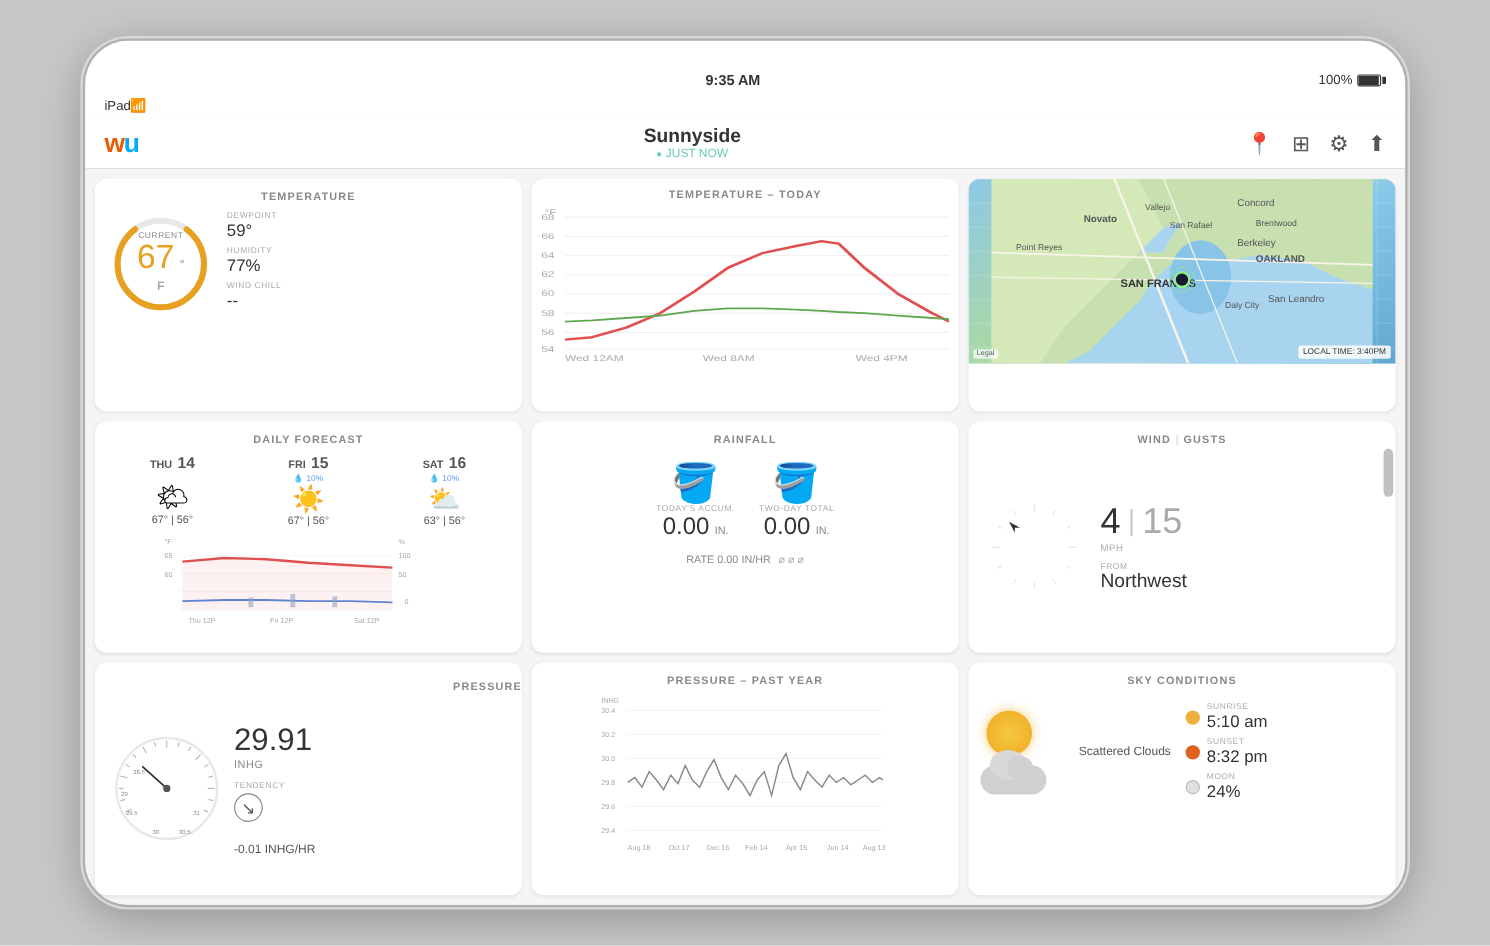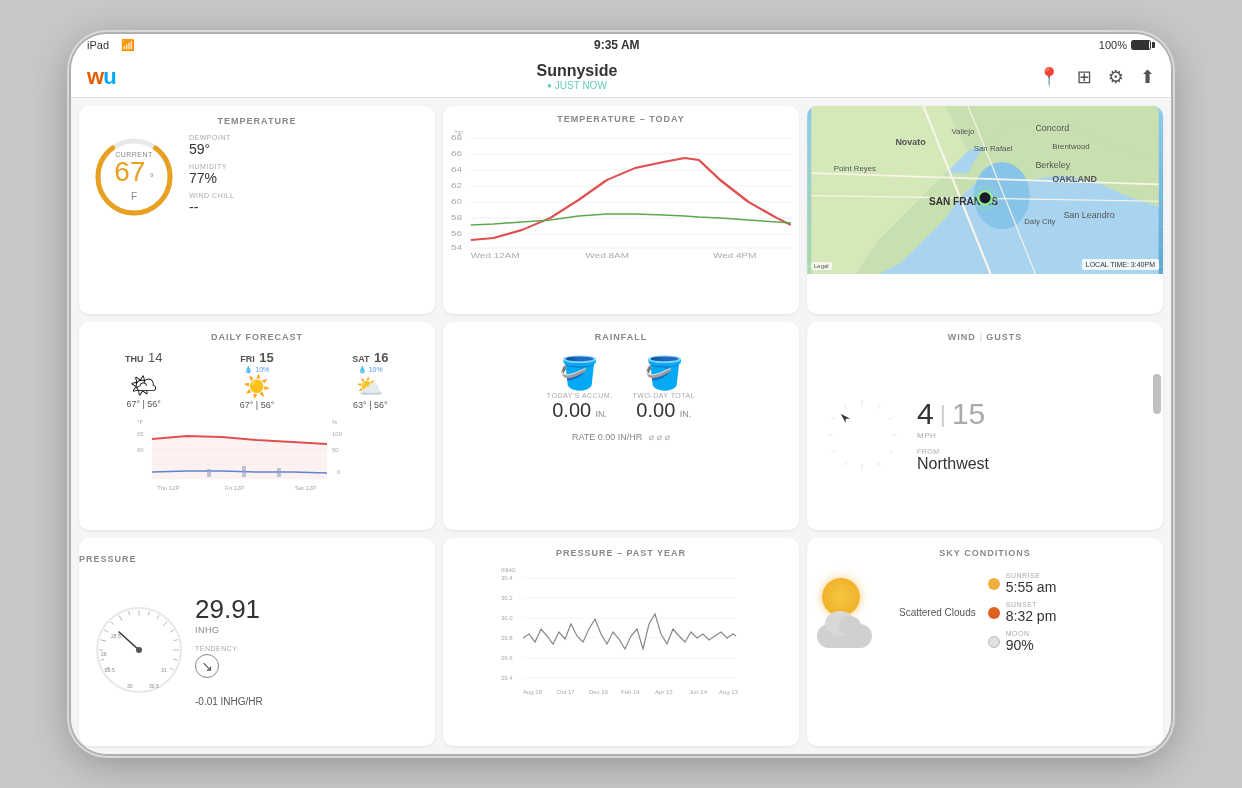--- a/index.html
+++ b/index.html
@@ -52,21 +52,21 @@
       background: white;
       display: flex;
       align-items: center;
       justify-content: space-between;
       padding: 4px 16px;
       font-size: 11px;
       color: #333;
       flex-shrink: 0;
     }
 
-    .status-bar .left { display: flex; align-items: center; gap: 12px; }
+    .status-bar .left { display: flex; align-items: center; gap: 0; margin-top: 44px; }
     .status-bar .center { font-size: 12px; font-weight: 600; }
     .status-bar .right { display: flex; align-items: center; gap: 4px; font-size: 11px; }
 
     .battery {
       display: inline-flex;
       align-items: center;
       gap: 1px;
     }
     .battery-body {
       width: 20px; height: 10px;
@@ -422,21 +422,21 @@
         <div class="map-timestamp">LOCAL TIME: 3:40PM</div>
       </div>
     </div>
 
     <div class="card forecast-card">
       <div class="card-title">DAILY FORECAST</div>
       <div class="forecast-days">
         <div class="forecast-day">
           <div>
             <span style="font-size:9px;font-weight:700;color:#555">THU</span>
-            <span style="font-size:13px;font-weight:400;color:#555"> 14</span>
+            <span style="font-size:13px;font-weight:700;color:#555"> 14</span>
           </div>
           <div style="font-size:7px;color:#5599ee;visibility:hidden">—</div>
           <div style="font-size:22px">🌤</div>
           <div style="font-size:9px;color:#555">67° | 56°</div>
         </div>
         <div class="forecast-day">
           <div>
             <span style="font-size:9px;font-weight:700;color:#555">FRI</span>
             <span style="font-size:13px;font-weight:700;color:#555"> 15</span>
           </div>
@@ -553,21 +553,21 @@
           <div style="font-size:8px;color:#aaa;text-transform:uppercase;letter-spacing:0.5px">MPH</div>
           <div style="margin-top:8px">
             <div style="font-size:7px;color:#aaa;text-transform:uppercase;letter-spacing:0.5px">FROM</div>
             <div style="font-size:16px;color:#333;font-weight:500">Northwest</div>
           </div>
         </div>
       </div>
     </div>
 
     <div class="card pressure-card">
-      <div style="position:absolute;top:10px;left:0;right:0;text-align:left">
+      <div style="position:absolute;top:10px;left:0;right:0;text-align:right">
         <span style="font-size:9px;letter-spacing:1px;color:#888;font-weight:600;text-transform:uppercase">PRESSURE</span>
       </div>
       <div style="display:flex;align-items:center;gap:6px;margin-top:16px;width:100%">
         <div style="width:100px;height:100px;flex-shrink:0;position:relative">
           <svg viewBox="0 0 100 100" width="100" height="100">
 
             <circle cx="50" cy="50" r="42" fill="none" stroke="#e8e8e8" stroke-width="2"></circle>
 
             <g stroke="#aaa" stroke-width="0.8">
               <line x1="50" y1="10" x2="50" y2="16" transform="rotate(-120 50 50)"></line>
@@ -664,35 +664,35 @@
           </div>
         </div>
         <div style="flex-shrink:0">
           <div style="font-size:10px;color:#555;font-weight:400">Scattered Clouds</div>
         </div>
         <div style="flex:1;display:flex;flex-direction:column;gap:6px">
           <div style="display:flex;align-items:center;gap:6px">
             <div style="width:12px;height:12px;background:#f0b040;border-radius:50%;flex-shrink:0"></div>
             <div>
               <div style="font-size:7px;color:#aaa;text-transform:uppercase;letter-spacing:0.5px">SUNRISE</div>
-              <div style="font-size:14px;color:#333">5:55 am</div>
+              <div style="font-size:14px;color:#333">5:10 am</div>
             </div>
           </div>
           <div style="display:flex;align-items:center;gap:6px">
             <div style="width:12px;height:12px;background:#e06020;border-radius:50%;flex-shrink:0"></div>
             <div>
               <div style="font-size:7px;color:#aaa;text-transform:uppercase;letter-spacing:0.5px">SUNSET</div>
               <div style="font-size:14px;color:#333">8:32 pm</div>
             </div>
           </div>
           <div style="display:flex;align-items:center;gap:6px">
             <div style="width:12px;height:12px;background:#e0e0e0;border-radius:50%;border:1px solid #bbb;flex-shrink:0"></div>
             <div>
               <div style="font-size:7px;color:#aaa;text-transform:uppercase;letter-spacing:0.5px">MOON</div>
-              <div style="font-size:14px;color:#333">90%</div>
+              <div style="font-size:14px;color:#333">24%</div>
             </div>
           </div>
         </div>
       </div>
     </div>
 
   </div>
 </div>
 
 </body></html>

